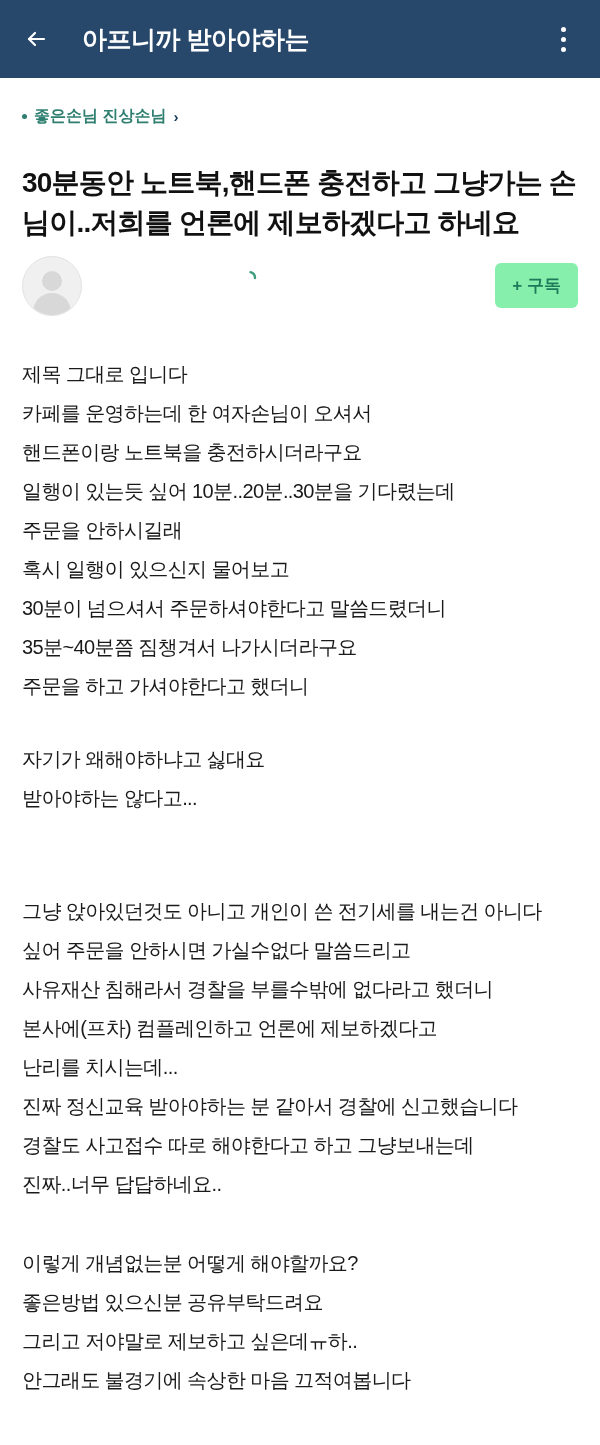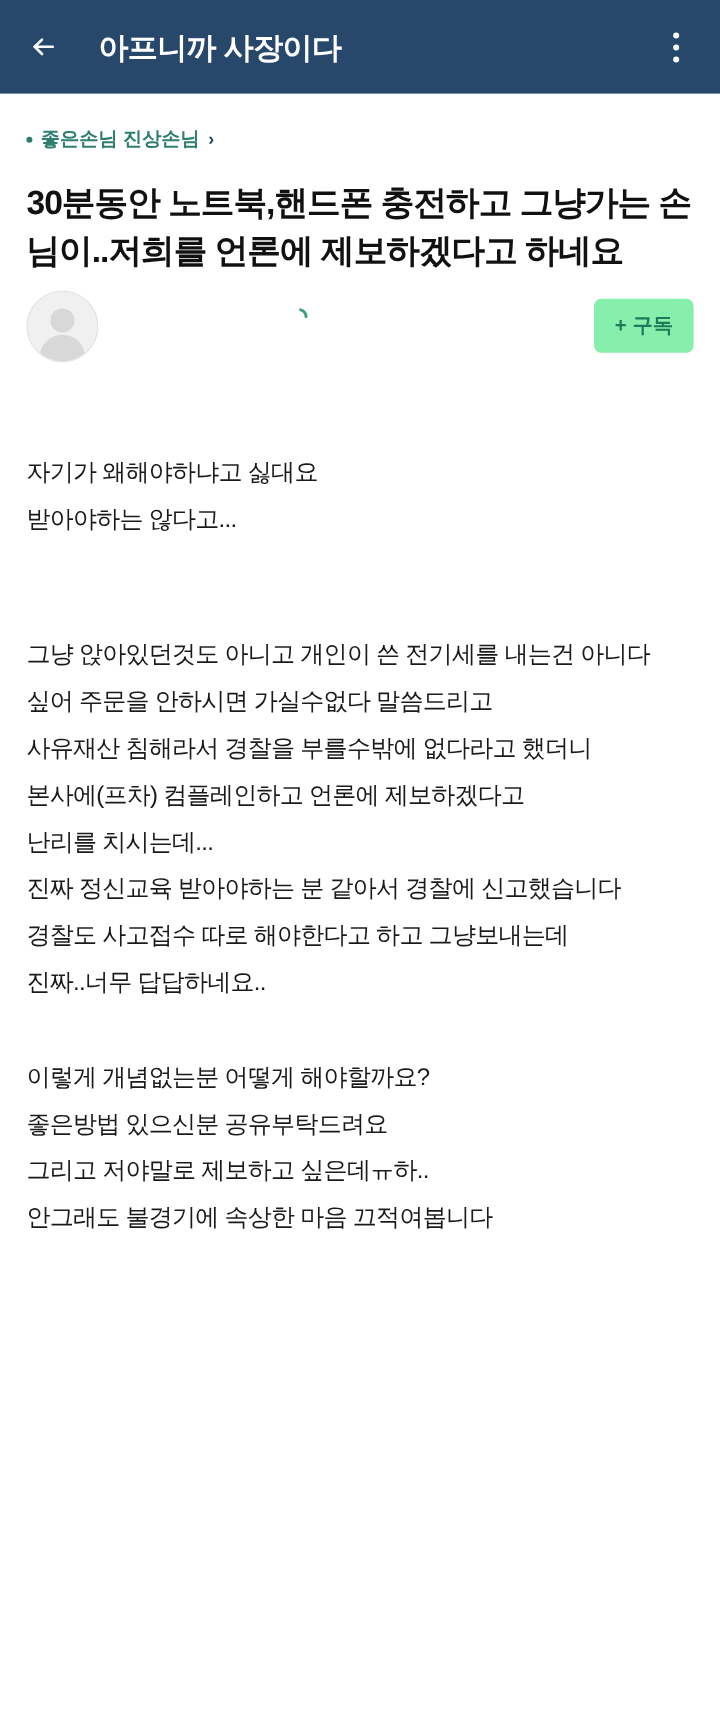--- a/index.html
+++ b/index.html
@@ -54,21 +54,21 @@
   .content {
     padding: 28px 22px 0 22px;
   }
   .breadcrumb {
     display: flex;
     align-items: center;
     gap: 7px;
     font-size: 16px;
     color: #2e7d6e;
     font-weight: bold;
-    margin-bottom: 22px;
+    margin-bottom: 36px;
   }
   .breadcrumb .dot {
     width: 5px; height: 5px;
     border-radius: 50%;
     background: #2e7d6e;
     display: inline-block;
   }
   .breadcrumb .cat { color: #2f7f70; }
   .breadcrumb .chev { color: #1b3c57; font-weight: bold; font-size: 15px; }
 
@@ -150,21 +150,21 @@
 </head>
 <body>
 
 <div class="appbar">
   <div class="back-icon">
     <svg width="34" height="34" viewBox="0 0 34 34" aria-hidden="true">
       <path d="M22 17 H7" stroke="#ffffff" stroke-width="2.2" stroke-linecap="round" fill="none"></path>
       <path d="M13 11 L7 17 L13 23" stroke="#ffffff" stroke-width="2.2" stroke-linecap="round" stroke-linejoin="round" fill="none"></path>
     </svg>
   </div>
-  <div class="appbar-title">아프니까 사장이다</div>
+  <div class="appbar-title">아프니까 받아야하는</div>
   <div class="more-icon">
     <span></span>
       <span></span>
       <span></span>
   </div>
 </div>
 
 <div class="content">
 
   <div class="breadcrumb">
@@ -182,20 +182,29 @@
     </div>
     <div class="spinner">
       <svg width="18" height="18" viewBox="0 0 18 18" aria-hidden="true">
         <path d="M15 9 A6 6 0 0 0 10.5 3.2" stroke="#3f9e7c" stroke-width="2.4" stroke-linecap="round" fill="none"></path>
       </svg>
     </div>
     <button class="subscribe-btn">+ 구독</button>
   </div>
 
   <div class="post-body">
+    <p>제목 그대로 입니다
+카페를 운영하는데 한 여자손님이 오셔서
+핸드폰이랑 노트북을 충전하시더라구요
+일행이 있는듯 싶어 10분..20분..30분을 기다렸는데
+주문을 안하시길래
+혹시 일행이 있으신지 물어보고
+30분이 넘으셔서 주문하셔야한다고 말씀드렸더니
+35분~40분쯤 짐챙겨서 나가시더라구요
+주문을 하고 가셔야한다고 했더니</p>
     <div class="gap-sm"></div>
     <p>자기가 왜해야하냐고 싫대요
 받아야하는 않다고...</p>
     <div class="gap-lg"></div>
     <p>그냥 앉아있던것도 아니고 개인이 쓴 전기세를 내는건 아니다
 싶어 주문을 안하시면 가실수없다 말씀드리고
 사유재산 침해라서 경찰을 부를수밖에 없다라고 했더니
 본사에(프차) 컴플레인하고 언론에 제보하겠다고
 난리를 치시는데...
 진짜 정신교육 받아야하는 분 같아서 경찰에 신고했습니다

